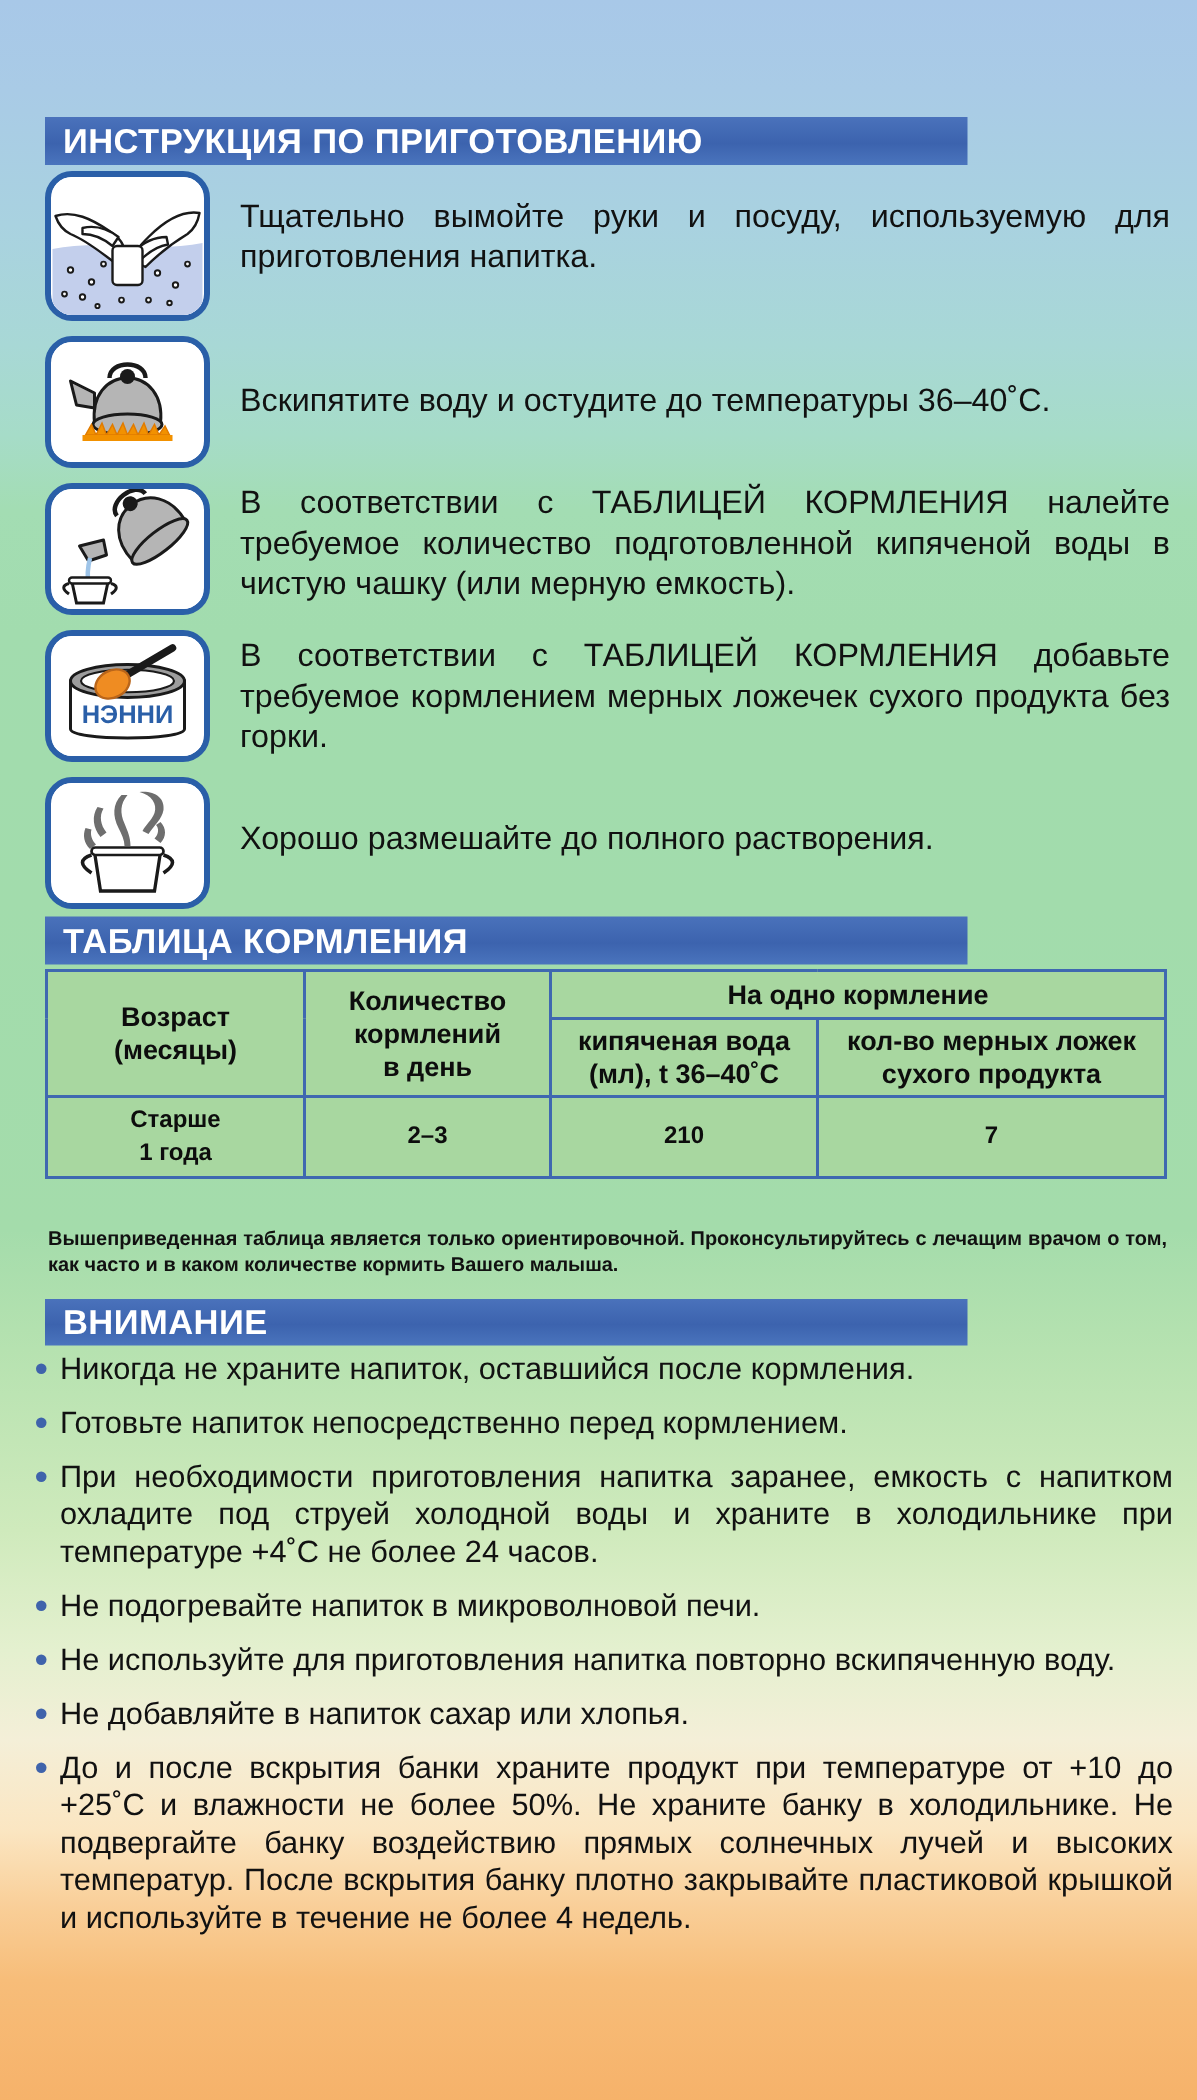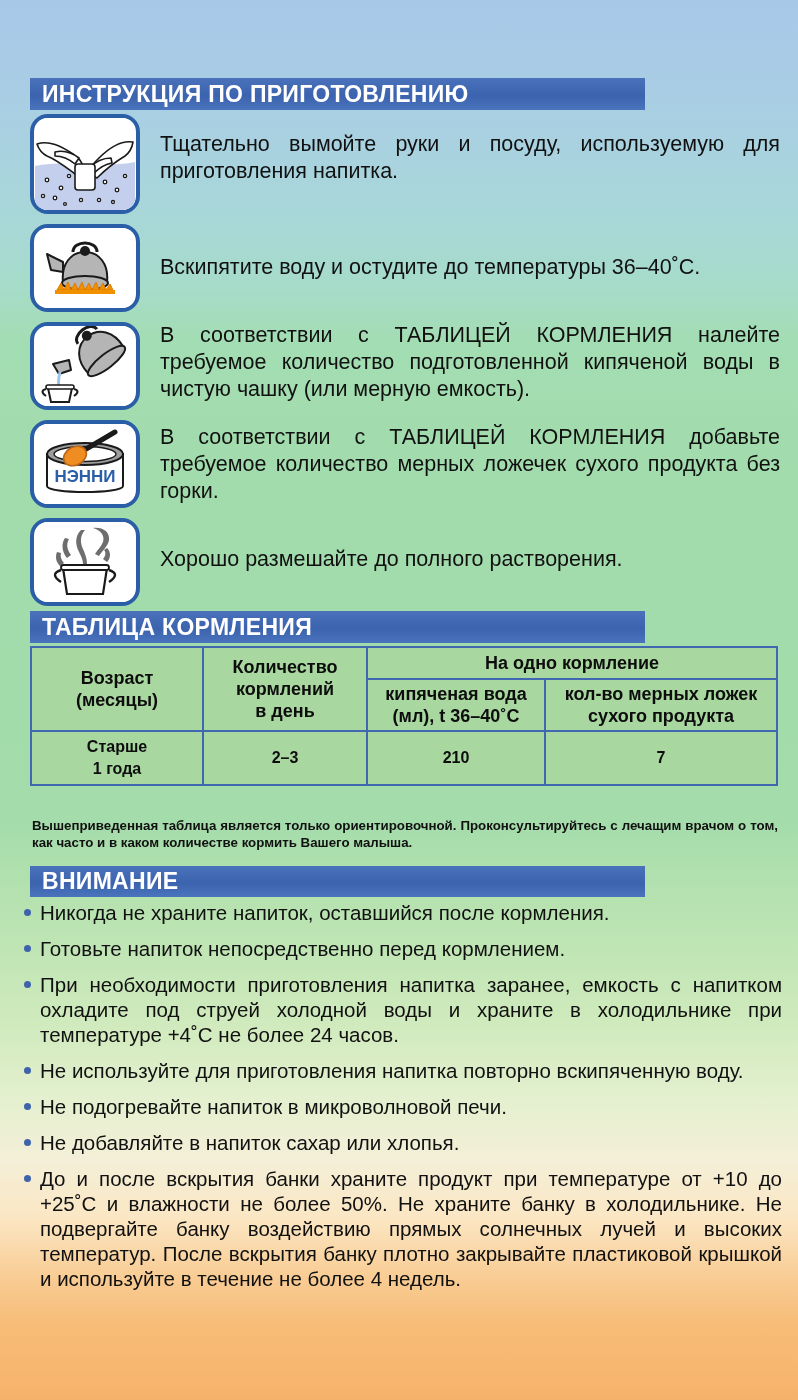--- a/index.html
+++ b/index.html
@@ -210,21 +210,21 @@
     <svg viewBox="0 0 100 80">
       <rect x="0" y="0" width="100" height="80" fill="#ffffff"></rect>
       <path d="M12 30 L12 62 C12 70 88 70 88 62 L88 30 Z" fill="#ffffff" stroke="#1a1a1a" stroke-width="2"></path>
       <ellipse cx="50" cy="30" rx="38" ry="11" fill="#9d9d9d" stroke="#1a1a1a" stroke-width="2"></ellipse>
       <ellipse cx="50" cy="30" rx="31" ry="7.5" fill="#ffffff" stroke="#1a1a1a" stroke-width="1.4"></ellipse>
       <line x1="80" y1="8" x2="46" y2="28" stroke="#1a1a1a" stroke-width="5" stroke-linecap="round"></line>
       <ellipse cx="40" cy="32" rx="12" ry="9" transform="rotate(-28 40 32)" fill="#ef8c22" stroke="#b9651a" stroke-width="1.6"></ellipse>
       <text x="50" y="58" font-family="Liberation Sans, sans-serif" font-size="17" font-weight="bold" fill="#2a5fa8" text-anchor="middle">НЭННИ</text>
     </svg>
   </div>
-  <div class="step-text" style="top:424px;">В соответствии с ТАБЛИЦЕЙ КОРМЛЕНИЯ добавьте требуемое количество мерных ложечек сухого продукта без горки.</div>
+  <div class="step-text" style="top:424px;">В соответствии с ТАБЛИЦЕЙ КОРМЛЕНИЯ добавьте требуемое кормлением мерных ложечек сухого продукта без горки.</div>
 
   <div class="icon-box" style="top:518px; height:88px;">
     <svg viewBox="0 0 100 80">
       <rect x="0" y="0" width="100" height="80" fill="#ffffff"></rect>
       <g fill="#6e6e6e">
         <path d="M46 8 C40 14 40 22 44 30 C46 34 48 38 48 42 L52 42 C52 36 50 32 48 27 C45 20 45 14 50 8 Z"></path>
         <path d="M58 6 C66 8 70 14 68 20 C66 25 62 28 60 32 L64 34 C68 28 73 24 74 18 C75 10 68 5 58 6 Z"></path>
         <path d="M30 16 C26 22 27 30 32 36 L36 33 C32 28 31 22 34 17 Z"></path>
         <path d="M22 30 C20 35 21 40 25 44 L29 41 C26 38 25 34 26 31 Z"></path>
         <path d="M72 26 C76 30 76 36 72 40 L68 37 C71 34 71 30 69 28 Z"></path>
@@ -287,28 +287,28 @@
     <div class="warn-item">
       <span class="dot"></span>
       <span>Готовьте напиток непосредственно перед кормлением.</span>
     </div>
     <div class="warn-item">
       <span class="dot"></span>
       <span>При необходимости приготовления напитка заранее, емкость с напитком охладите под струей холодной воды и храните в холодильнике при температуре +4˚С не более 24 часов.</span>
     </div>
     <div class="warn-item">
       <span class="dot"></span>
+      <span>Не подогревайте напиток в микроволновой печи.</span>
+    </div>
+    <div class="warn-item">
+      <span class="dot"></span>
       <span>Не используйте для приготовления напитка повторно вскипяченную воду.</span>
     </div>
     <div class="warn-item">
       <span class="dot"></span>
-      <span>Не подогревайте напиток в микроволновой печи.</span>
-    </div>
-    <div class="warn-item">
-      <span class="dot"></span>
       <span>Не добавляйте в напиток сахар или хлопья.</span>
     </div>
     <div class="warn-item last">
       <span class="dot"></span>
       <span>До и после вскрытия банки храните продукт при температуре от +10 до +25˚С и влажности не более 50%. Не храните банку в холодильнике. Не подвергайте банку воздействию прямых солнечных лучей и высоких температур. После вскрытия банку плотно закрывайте пластиковой крышкой и используйте в течение не более 4 недель.</span>
     </div>
   </div>
 
 </div>
 

